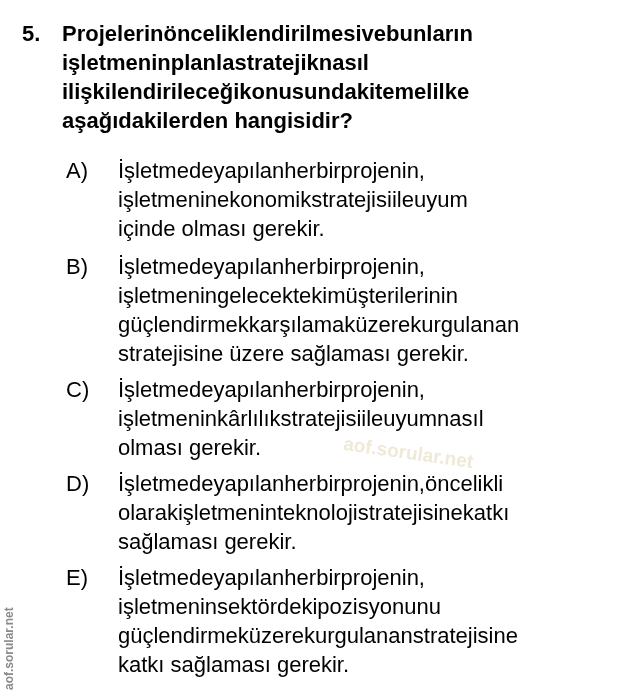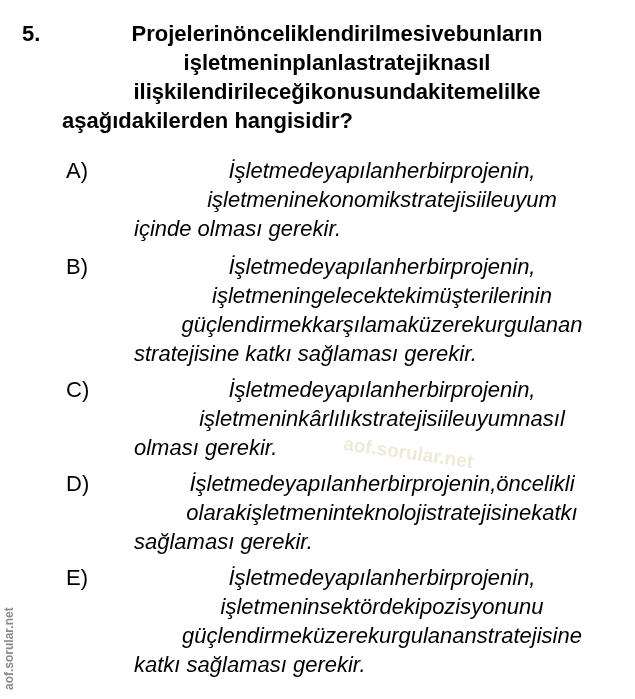--- a/index.html
+++ b/index.html
@@ -2,26 +2,26 @@
 <html><head>
 <meta charset="utf-8">
 <style>
   html, body { margin: 0; padding: 0; background: #ffffff; }
   body { width: 635px; height: 699px; position: relative; overflow: hidden;
          font-family: "Liberation Sans", sans-serif; color: #000; }
   .qnum { position: absolute; left: 22px; top: 19px; font-size: 22px; font-weight: bold; line-height: 30px; }
   .qtext { position: absolute; left: 62px; top: 19px; width: 550px; font-size: 22px; font-weight: bold; }
   .line { display: block; height: 29px; line-height: 29px; text-align: justify; text-align-last: justify; white-space: nowrap; }
   .line.last { text-align-last: left; }
-  .line span.j { display: flex; justify-content: center; width: 100%; }
+  .line span.j { display: flex; justify-content: flex-start; width: 100%; }
   .qtext .line { height: 29px; line-height: 29px; }
   .u { text-decoration-thickness: 2px; text-underline-offset: 3px; }
   .opt { position: absolute; left: 66px; width: 546px; font-size: 22px; }
   .opt .letter { position: absolute; left: 0; top: 0; line-height: 29px; }
-  .opt .body { position: absolute; left: 68px; width: 496px; font-style: italic; }
+  .opt .body { position: absolute; left: 52px; width: 496px; }
   .wm { position: absolute; left: 345px; top: 433px; font-size: 19px; font-weight: bold; color: #efe9d8;
         transform: rotate(8deg); transform-origin: left top; }
   .side { position: absolute; left: 2px; top: 690px; font-size: 12px; font-weight: bold; color: #8a8a8a;
           transform: rotate(-90deg); transform-origin: left top; white-space: nowrap; }
 </style>
 </head>
 <body>
 
 <div class="qnum">5.</div>
 <div class="qtext" id="qtext">
@@ -96,21 +96,21 @@
         </span>
       </div>
       <div class="line">
         <span class="j">
           <span>güçlendirmek</span>
           <span>karşılamak</span>
           <span>üzere</span>
           <span>kurgulanan</span>
         </span>
       </div>
-      <div class="line last">stratejisine katkı sağlaması gerekir.</div>
+      <div class="line last">stratejisine üzere sağlaması gerekir.</div>
     </div>
   </div>
 <div class="opt" style="top:375px">
     <span class="letter">C)</span>
     <div class="body">
       <div class="line">
         <span class="j">
           <span>İşletmede</span>
           <span>yapılan</span>
           <span>her</span>

